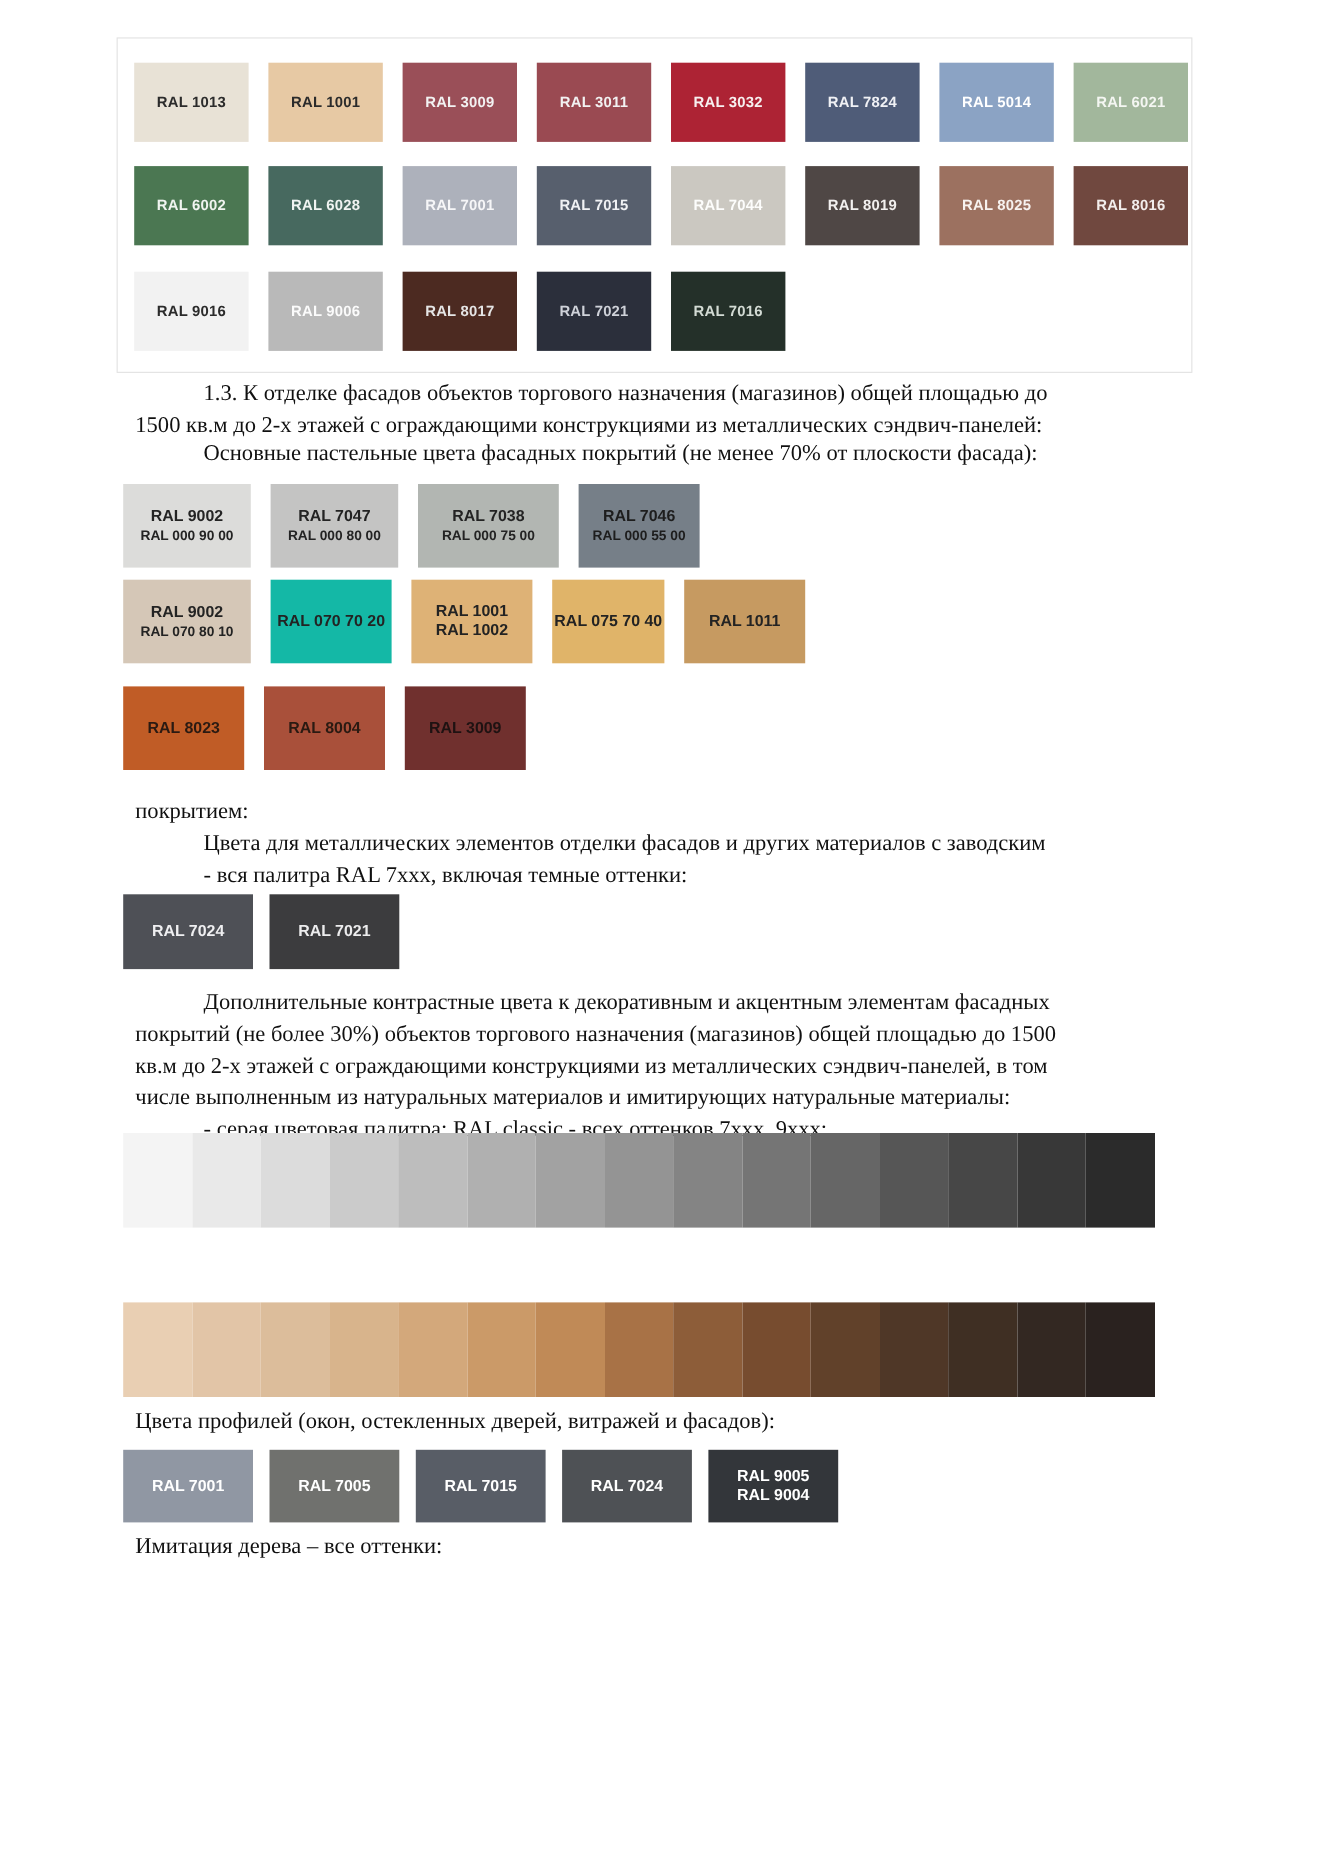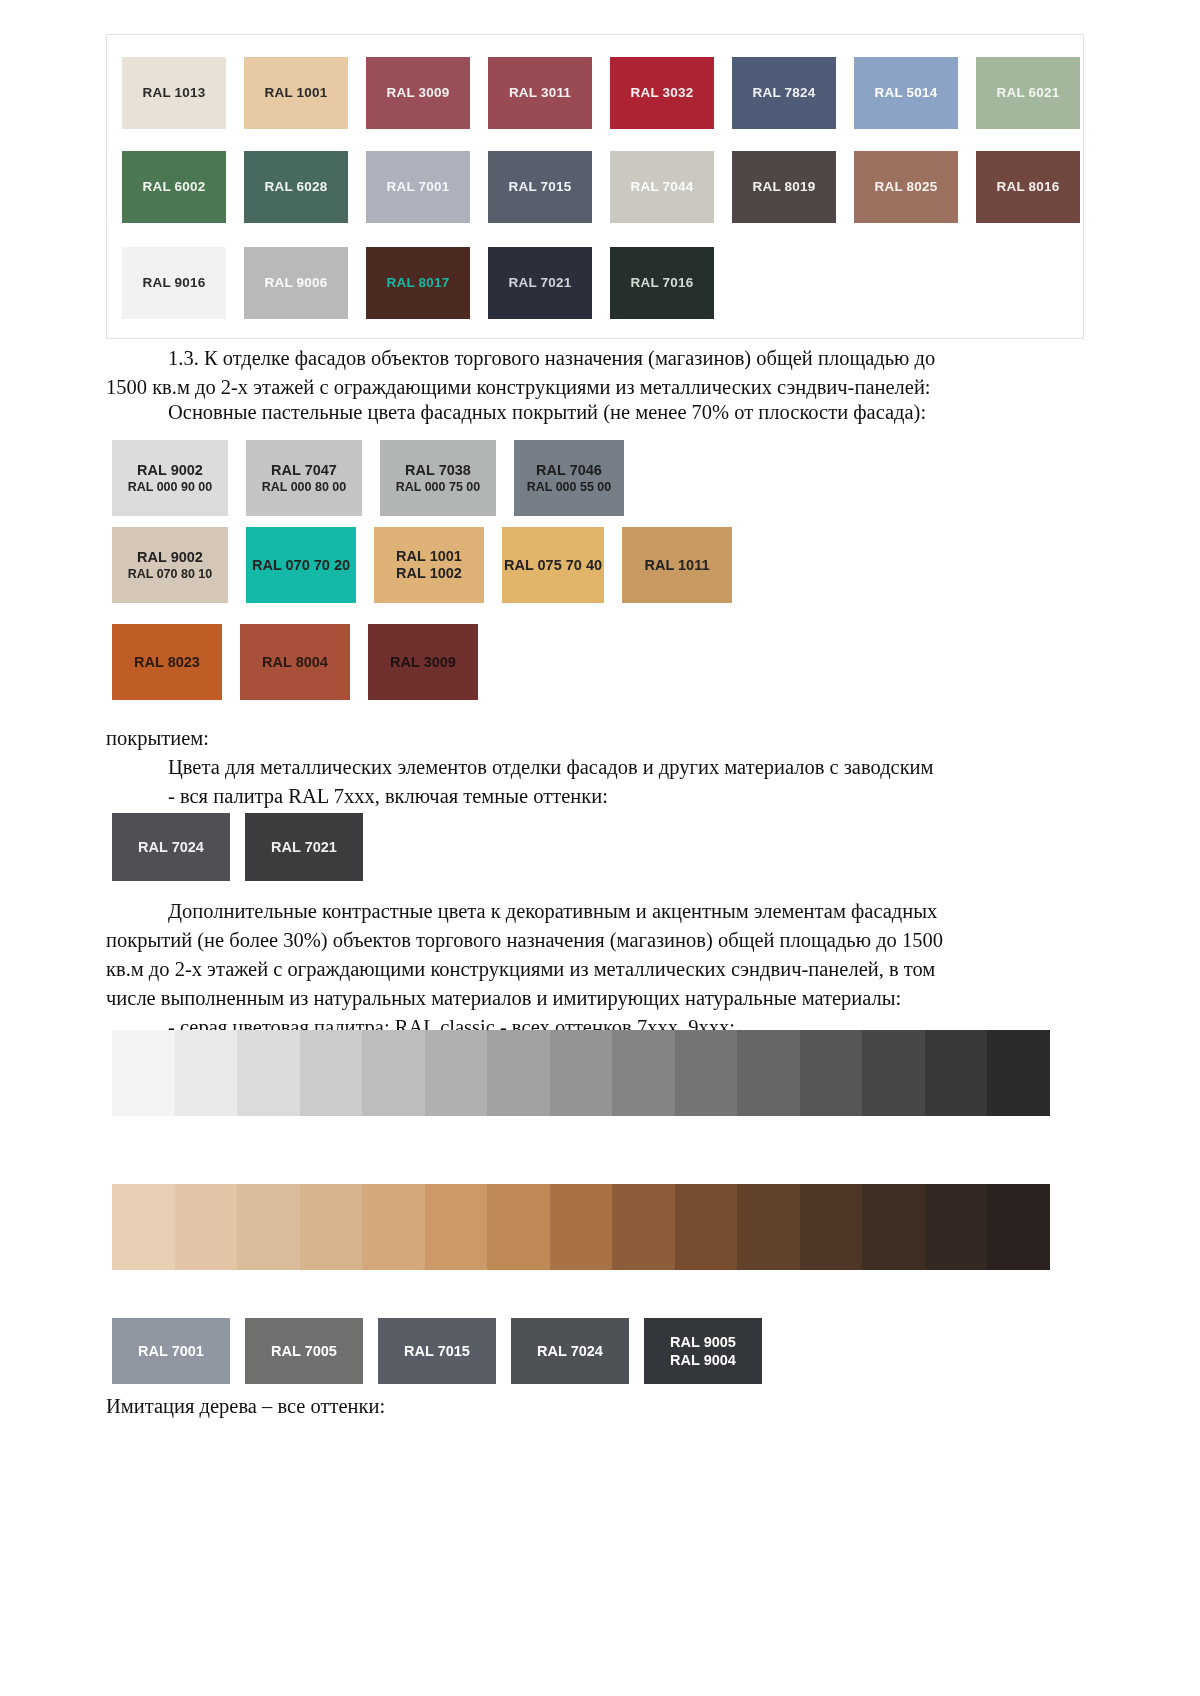--- a/index.html
+++ b/index.html
@@ -117,21 +117,21 @@
     font-family: "Liberation Sans", sans-serif;
     font-weight: 700;
     font-size: 14.5px;
     line-height: 18px;
     color: #ffffff;
     box-sizing: border-box;
     text-align: center;
   }
 
   
-  .tblock { position: absolute; left: 106px; width: 956px; }
+  .tblock { position: absolute; left: 123px; width: 956px; }
 </style>
 </head>
 <body>
 
 <div class="page">
 
   <div class="palette-card">
     <div class="prow r1" id="pm-row-1">
         <div class="swatch" style="background: rgb(232, 226, 214); color: rgb(43, 43, 43);">
           <span>RAL 1013</span>
@@ -184,21 +184,21 @@
           <span>RAL 8016</span>
         </div>
       </div>
     <div class="prow r3" id="pm-row-3">
         <div class="swatch" style="background: rgb(242, 242, 242); color: rgb(43, 43, 43);">
           <span>RAL 9016</span>
         </div>
         <div class="swatch" style="background: rgb(185, 185, 185); color: rgb(251, 251, 251);">
           <span>RAL 9006</span>
         </div>
-        <div class="swatch" style="background: rgb(76, 42, 33); color: #14b8a6;">
+        <div class="swatch" style="background: rgb(76, 42, 33); color: #e5e5e5;">
           <span>RAL 8017</span>
         </div>
         <div class="swatch" style="background: rgb(43, 47, 59); color: rgb(207, 210, 217);">
           <span>RAL 7021</span>
         </div>
         <div class="swatch" style="background: rgb(36, 48, 41); color: rgb(211, 219, 212);">
           <span>RAL 7016</span>
         </div>
       </div>
   </div>
@@ -219,21 +219,21 @@
   <div class="pastel-grid" style="top: 440px;">
     <div class="pastel-row" id="pp-row-1">
         <div class="sw2" style="background: rgb(220, 220, 218); color: rgb(35, 35, 35); width: 116px; margin-right: 18px;">
           <span class="l1">RAL 9002</span>
           <span class="l2">RAL 000 90 00</span>
         </div>
         <div class="sw2" style="background: rgb(196, 196, 195); color: rgb(35, 35, 35); width: 116px; margin-right: 18px;">
           <span class="l1">RAL 7047</span>
           <span class="l2">RAL 000 80 00</span>
         </div>
-        <div class="sw2" style="background: rgb(178, 182, 178); color: rgb(35, 35, 35); width: 116px; margin-right: 18px;">
+        <div class="sw2" style="background: rgb(178, 182, 178); color: rgb(35, 35, 35); width: 128px; margin-right: 18px;">
           <span class="l1">RAL 7038</span>
           <span class="l2">RAL 000 75 00</span>
         </div>
         <div class="sw2" style="background: rgb(118, 127, 136); color: rgb(29, 29, 29); width: 110px; margin-right: 18px;">
           <span class="l1">RAL 7046</span>
           <span class="l2">RAL 000 55 00</span>
         </div>
       </div>
   </div>
   <div class="pastel-grid" style="top: 527px;">
@@ -340,20 +340,23 @@
       <div class="band" style="background: rgb(168, 114, 70);"></div>
       <div class="band" style="background: rgb(141, 93, 57);"></div>
       <div class="band" style="background: rgb(119, 76, 47);"></div>
       <div class="band" style="background: rgb(97, 65, 42);"></div>
       <div class="band" style="background: rgb(79, 55, 39);"></div>
       <div class="band" style="background: rgb(63, 47, 35);"></div>
       <div class="band" style="background: rgb(51, 40, 34);"></div>
       <div class="band" style="background: rgb(42, 34, 31);"></div>
     </div>
 
+  <div class="tblock" style="top: 1278px;">
+    <p class="para" style="text-indent:0;">Цвета профилей (окон, остекленных дверей, витражей и фасадов):</p>
+  </div>
 
   <div class="profile-row" style="top: 1318px;" id="pprofile-row">
       <div class="sw3" style="background: rgb(144, 151, 163); color: rgb(255, 255, 255);">
         <span>RAL 7001</span>
       </div>
       <div class="sw3" style="background: rgb(112, 113, 110); color: rgb(255, 255, 255);">
         <span>RAL 7005</span>
       </div>
       <div class="sw3" style="background: rgb(88, 93, 102); color: rgb(255, 255, 255);">
         <span>RAL 7015</span>

